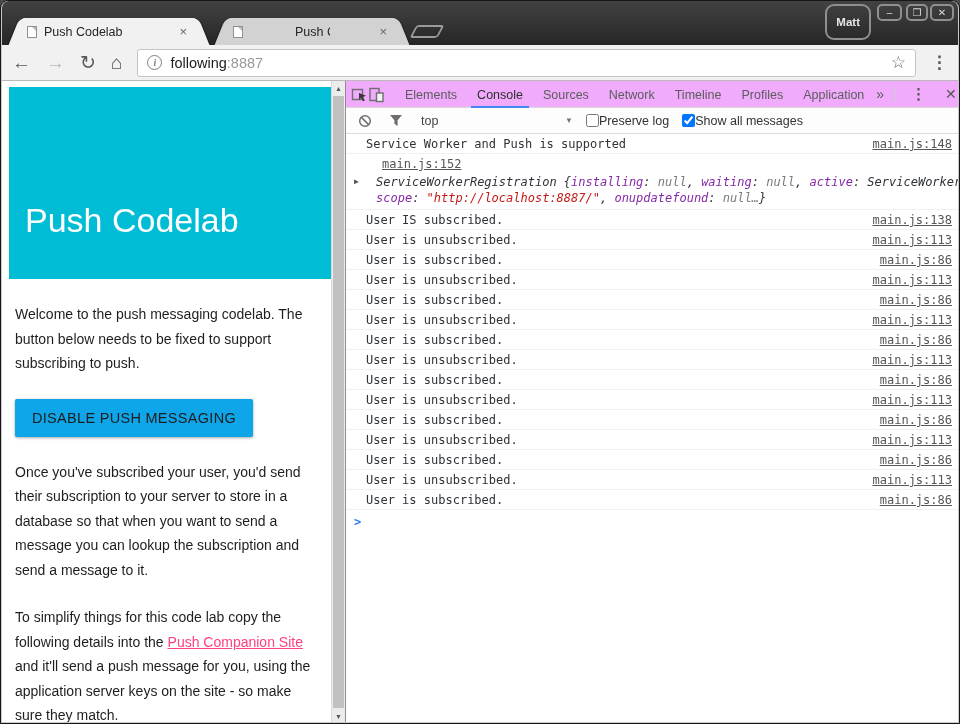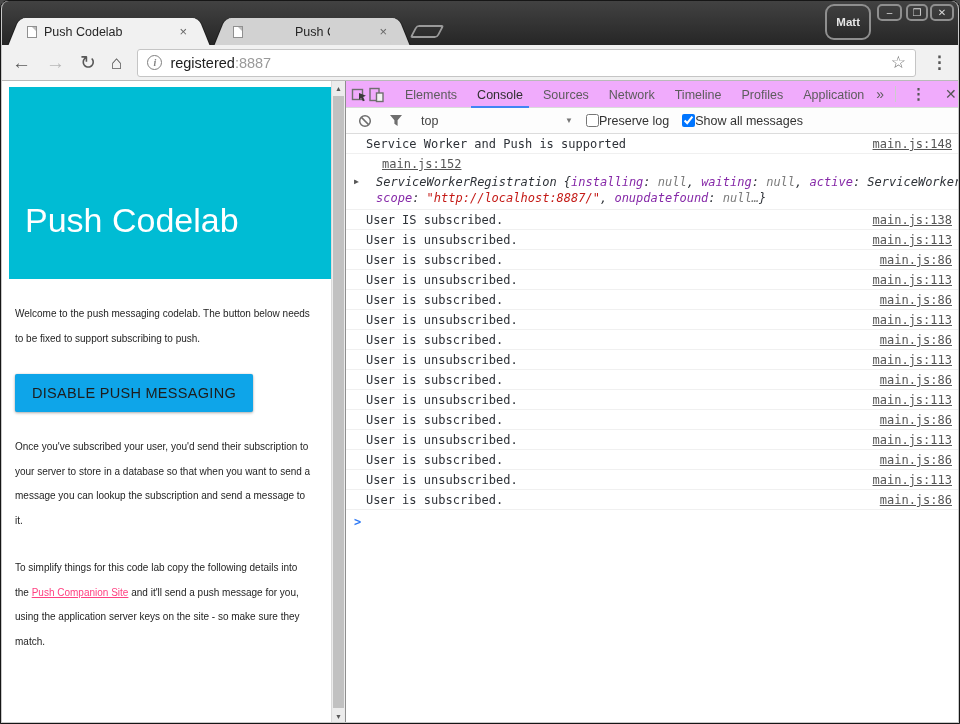--- a/index.html
+++ b/index.html
@@ -53,21 +53,21 @@
   .menu-dots { font-size:17px; color:#555; font-weight:bold; background:none; border:none; letter-spacing:0; }
 
   
   .content { display:flex; height:642px; }
 
   
   .page { width:344px; position:relative; background:#fff; overflow:hidden; }
   .page-view { position:absolute; left:0; top:0; right:14px; bottom:0; overflow:hidden; }
   .hero { margin:6px 0 0 8px; height:192px; background:#00bcd4; color:#fff;
     font-size:34px; padding:114px 0 0 16px; overflow:hidden; }
-  .page p { font-size:10px; line-height:24.5px; color:#1e1e1e; margin:23px 20px 23px 14px; }
+  .page p { font-size:14px; line-height:24.5px; color:#1e1e1e; margin:23px 20px 23px 14px; }
   .push-btn { display:block; margin:20px 0 8px 14px; padding:11px 17px; background:#0ea5e9;
     border:none; border-radius:2px; box-shadow:0 1px 3px rgba(0,0,0,.32), 0 0 1px rgba(0,0,0,.2);
     font-size:14.5px; color:#1d1d1d; letter-spacing:.3px; font-family:inherit;text-align:center; }
   .pink-link { color:#ff4081; text-decoration:underline; }
   .page-scrollbar { position:absolute; right:0; top:0; bottom:0; width:14px; background:#ececec;
     border-left:1px solid #dadada; }
   .sb-btn { height:14px; display:flex; align-items:center; justify-content:center;
     font-size:7px; color:#585858; background:none; border:none; width:100%; }
   .sb-down { position:absolute; bottom:0; left:0; }
   .sb-thumb { position:absolute; top:15px; bottom:15px; left:1px; right:1px; background:#c1c1c1; }
@@ -133,21 +133,21 @@
     <div class="newtab-btn"></div>
   </div>
 
   <div class="toolbar">
     <button class="nav-icon">←</button>
     <button class="nav-icon nav-disabled">→</button>
     <button class="nav-icon">↻</button>
     <button class="nav-icon">⌂</button>
     <div class="omnibox">
       <span class="info-icon">i</span>
-      <span class="url"><span>registered</span><span class="url-port">:8887</span></span>
+      <span class="url"><span>following</span><span class="url-port">:8887</span></span>
       <button class="star-icon">☆</button>
     </div>
     <button class="menu-dots">⋮</button>
   </div>
 
   <div class="content">
 
     <div class="page">
       <div class="page-view">
         <div class="hero">

